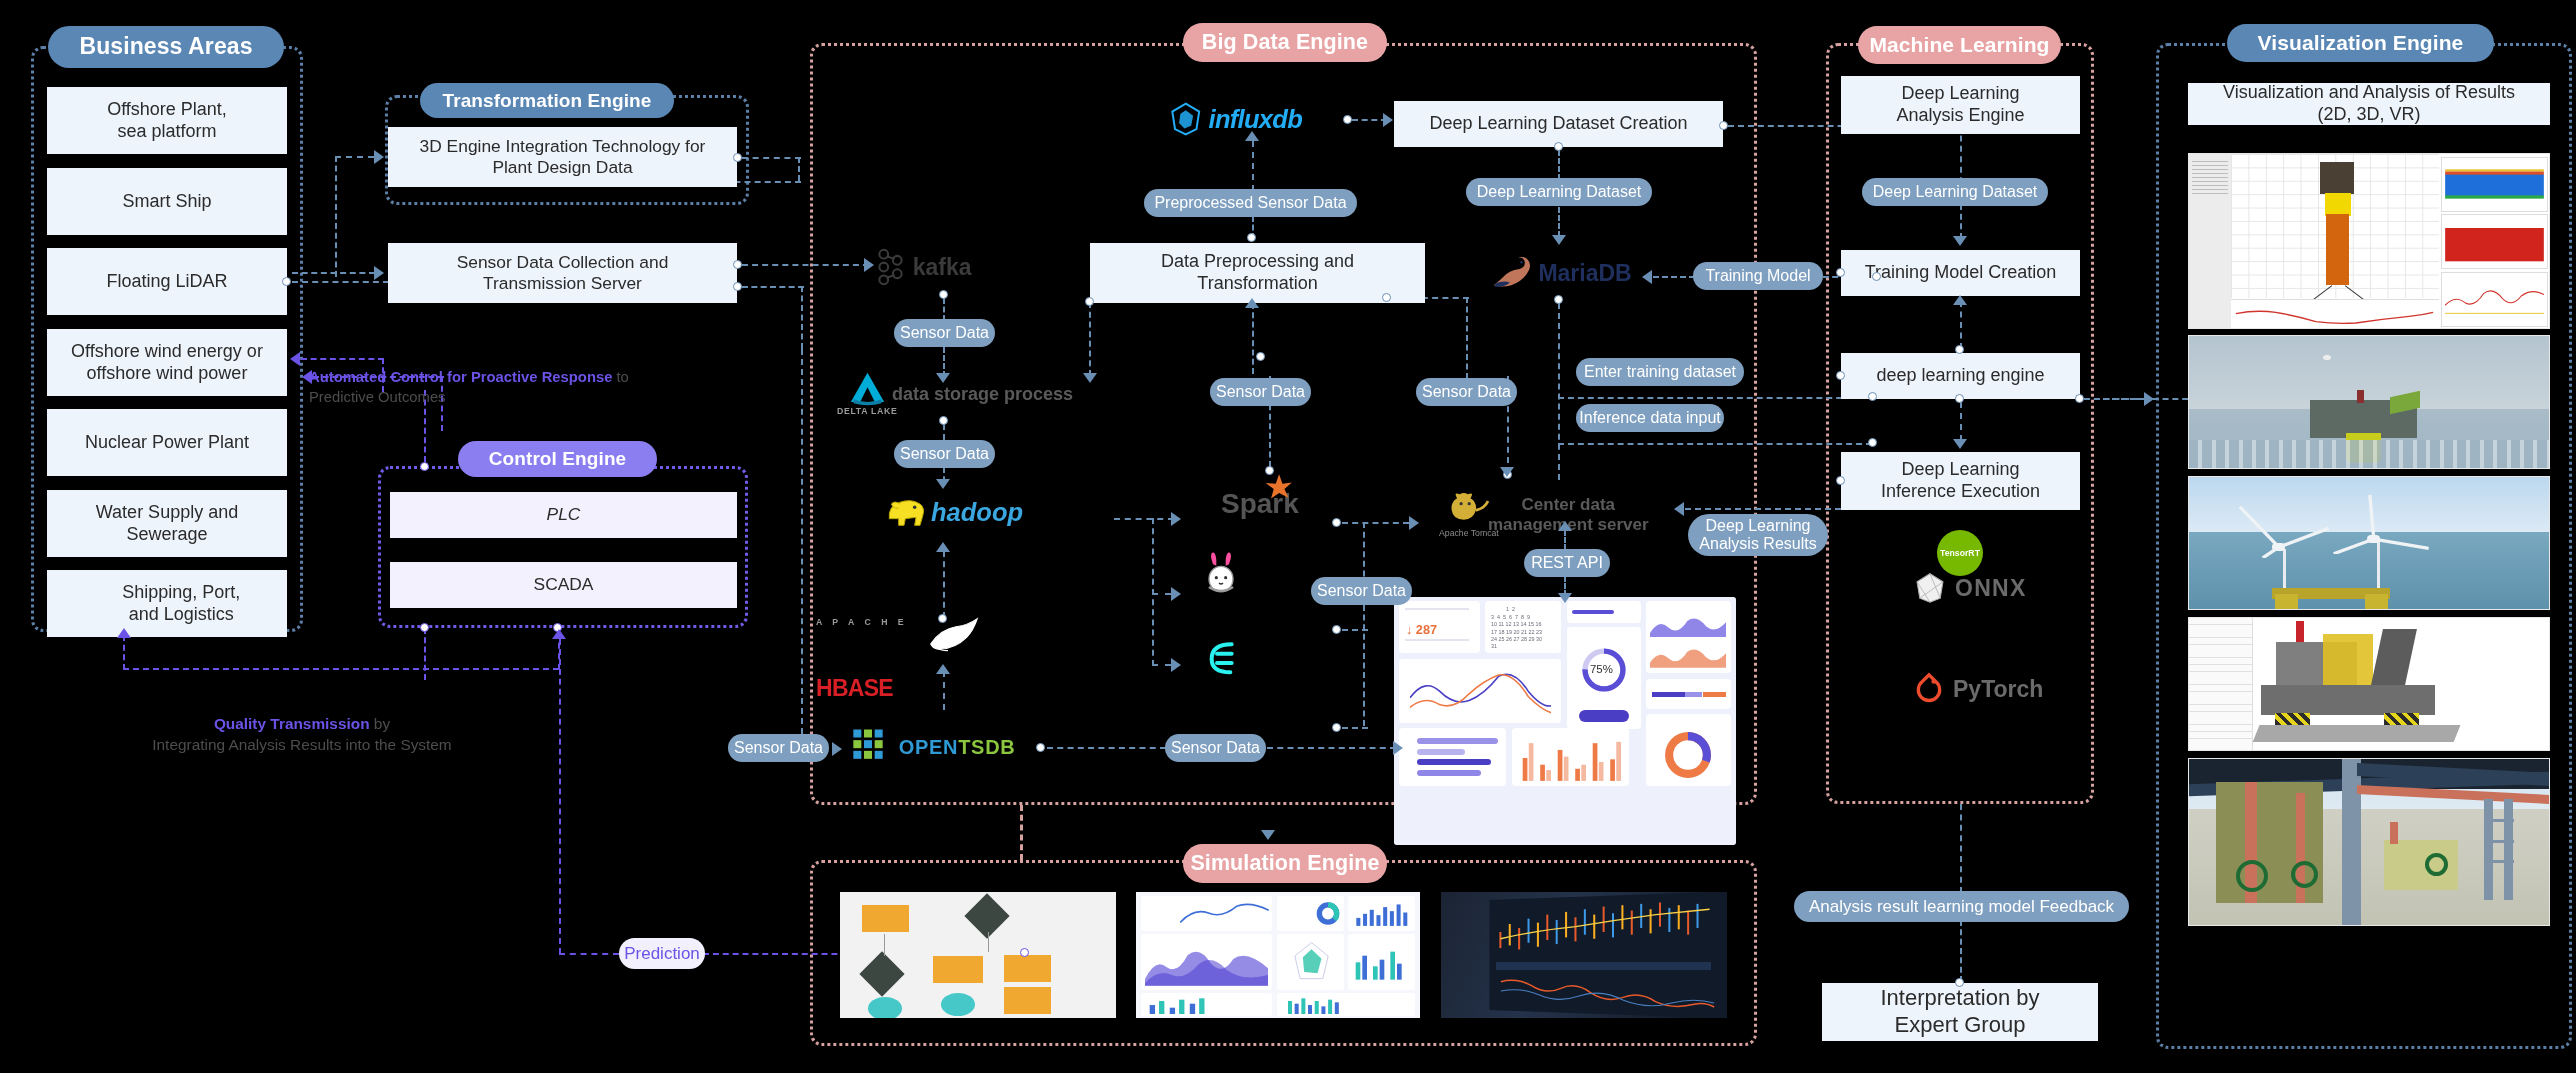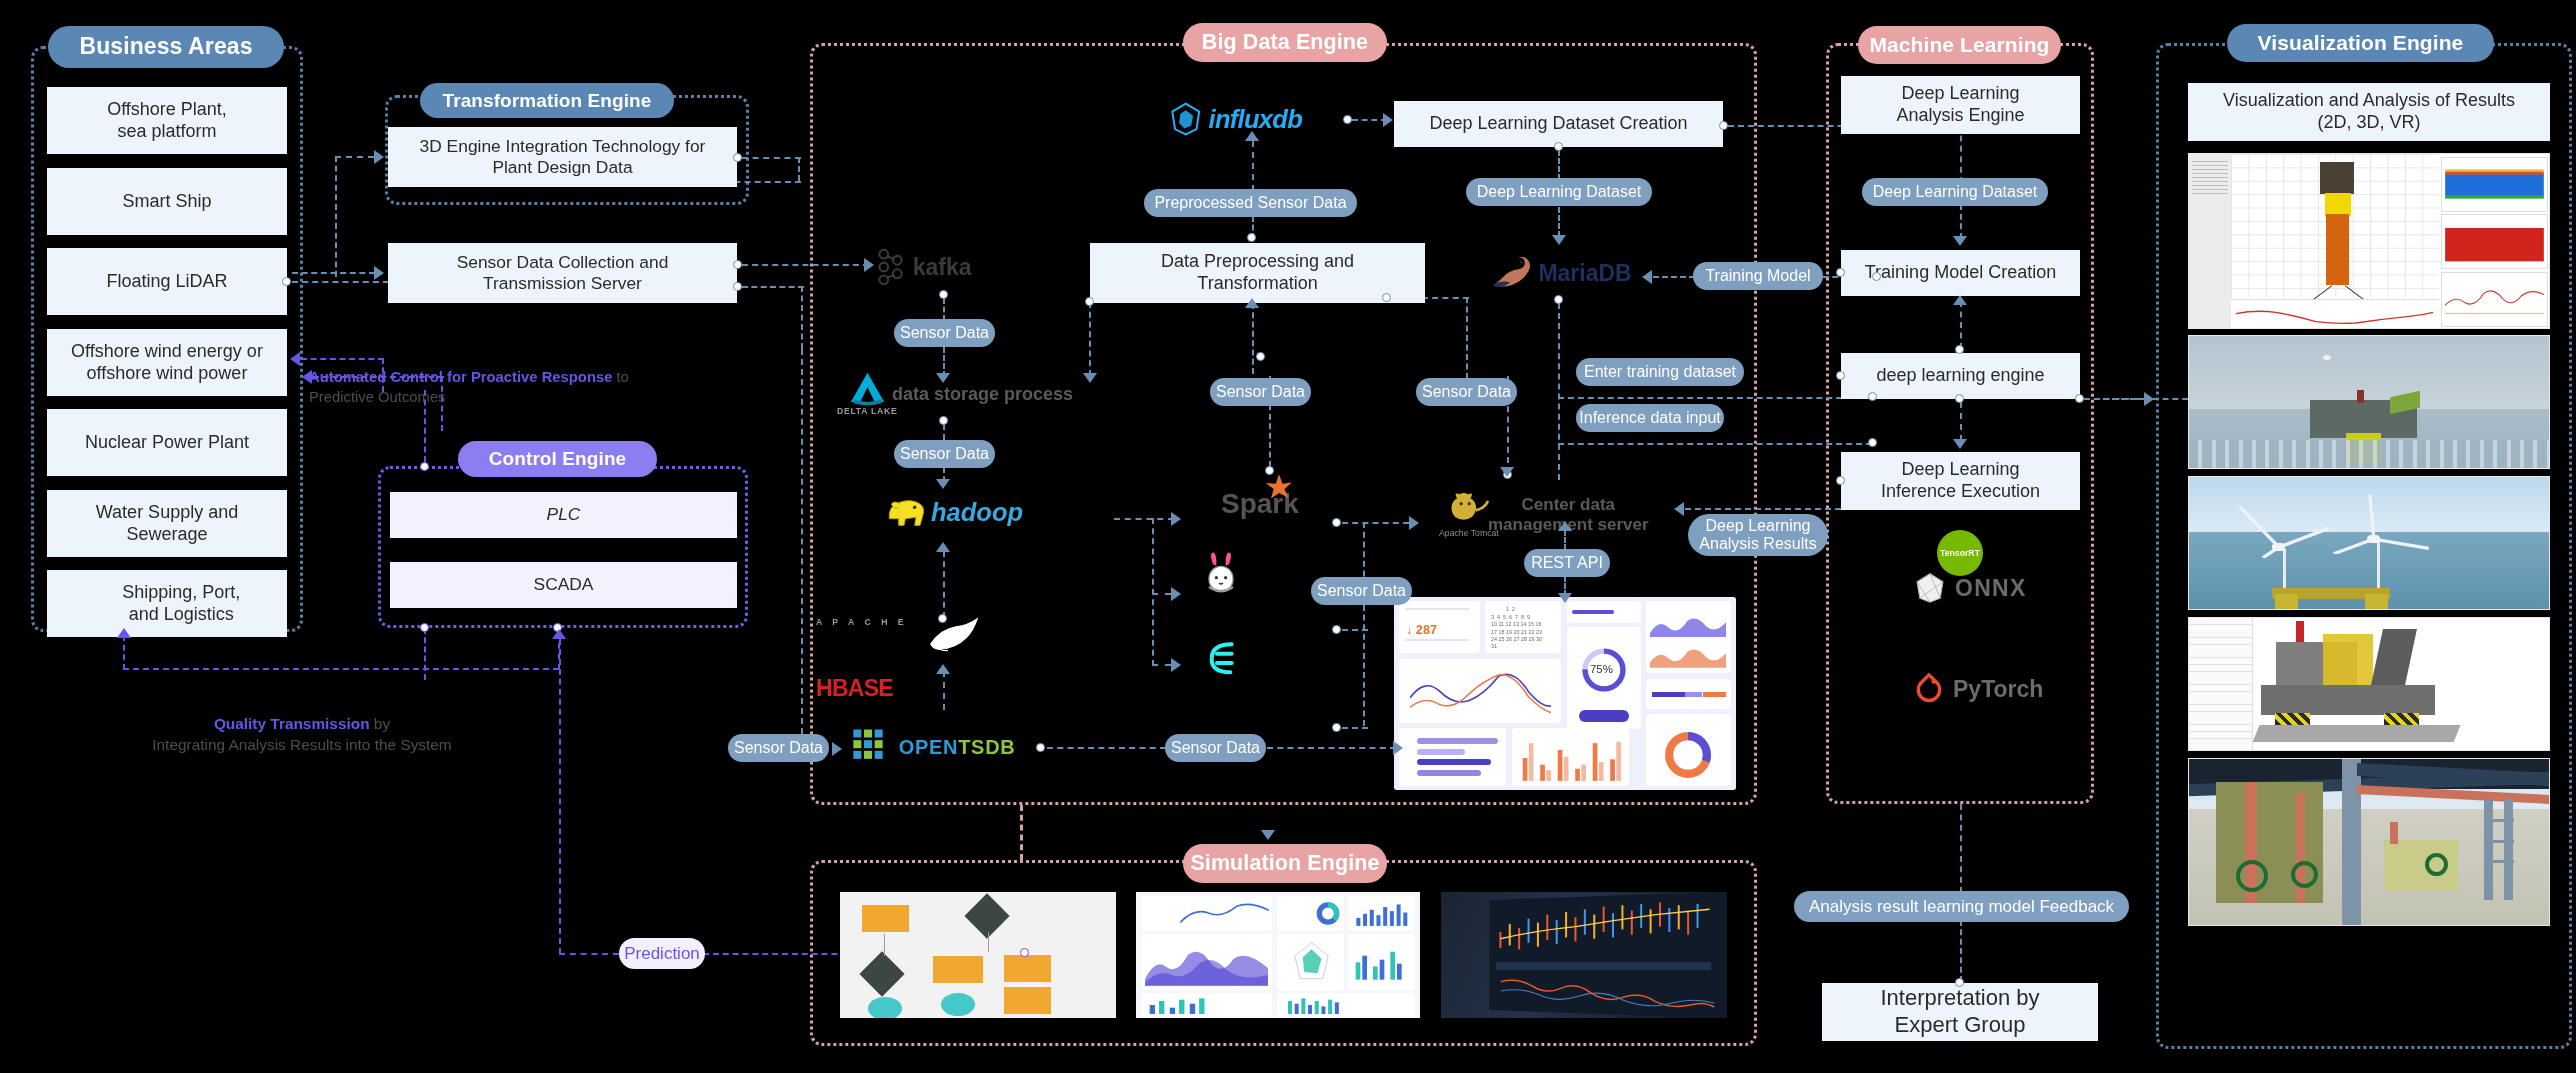--- a/index.html
+++ b/index.html
@@ -399,21 +399,21 @@
   <div class="dot" style="left:1503px; top:470px;"></div>
   <div class="ln v-blue" style="left:1507px; top:376px; height:97px;"></div>
   <div class="arrow ar-d" style="left:1500px; top:467px;"></div>
 
   <div class="chip" style="left:1524px; top:549px; width:86px; height:28px; font-size:16px;">REST API</div>
   <div class="ln v-blue" style="left:1564px; top:530px; height:20px;"></div>
   <div class="arrow ar-u" style="left:1558px; top:521px;"></div>
   <div class="ln v-blue" style="left:1564px; top:576px; height:20px;"></div>
   <div class="arrow ar-d" style="left:1558px; top:593px;"></div>
 
-  <div class="thumb" style="left:1394px; top:597px; width:342px; height:193px; background:#eef0fb; border:none; border-radius:2.7px;">
+  <div class="thumb" style="left:1394px; top:597px; width:342px; height:248px; background:#eef0fb; border:none; border-radius:2.7px;">
     <div style="position:absolute;left:5.4px;top:4px;width:81px;height:52px;background:#fff;border-radius:4px;"></div>
     <div style="position:absolute;left:12px;top:25.5px;color:#e8703a;font-size:12.7px;font-weight:bold;">↓ 287</div>
     <div style="position:absolute;left:10.7px;top:10.7px;width:64px;height:2.7px;background:#e4e4ee;"></div>
     <div style="position:absolute;left:10.7px;top:42px;width:64px;height:2px;background:#e4e4ee;"></div>
     <div style="position:absolute;left:91px;top:4px;width:76px;height:52px;background:#fff;border-radius:4px;"></div>
     <div style="position:absolute;left:97px;top:9.4px;width:66px;height:42px;color:#6a6a7a;font-size:5.4px;line-height:7.4px;">
       &nbsp;&nbsp;&nbsp;&nbsp;&nbsp;&nbsp;&nbsp;&nbsp;&nbsp;&nbsp;1&nbsp; 2<br>3&nbsp; 4&nbsp; 5&nbsp; 6&nbsp; 7&nbsp; 8&nbsp; 9<br>10 11 12 13 14 15 16<br>17 18 19 20 21 22 23<br>24 25 26 27 28 29 30<br>31
     </div>
     <div style="position:absolute;left:173px;top:4px;width:74px;height:21.5px;background:#fff;border-radius:4px;"></div>
     <div style="position:absolute;left:178px;top:13.4px;width:42px;height:4px;background:#5b4ed6;border-radius:2px;"></div>
@@ -571,21 +571,21 @@
   <div class="chip" style="left:1794px; top:891px; width:335px; height:31px; font-size:17px;">Analysis result learning model Feedback</div>
   <div class="ln v-blue" style="left:1960px; top:804px; height:89px;"></div>
   <div class="ln v-blue" style="left:1960px; top:920px; height:62px;"></div>
   <div class="dot" style="left:1955px; top:978px;"></div>
   <div class="box" style="left:1822px; top:983px; width:276px; height:58px; font-size:22px; white-space:pre-line;">Interpretation by
 Expert Group</div>
 
   <div class="group g-blue" style="left:2156px; top:43px; width:416px; height:1006px;"></div>
   <div class="pill-title pt-blue" style="left:2227px; top:24px; width:267px; height:38px; font-size:21px;">Visualization Engine</div>
 
-  <div class="box" style="left:2188px; top:83px; width:362px; height:58px; font-size:18px; white-space:pre-line;">Visualization and Analysis of Results
+  <div class="box" style="left:2188px; top:83px; width:362px; height:42px; font-size:18px; white-space:pre-line;">Visualization and Analysis of Results
 (2D, 3D, VR)</div>
 
   <div class="arrow ar-r" style="left:2144px; top:392px;"></div>
 
   <div class="vthumb" style="left:2188px; top:153px; width:362px; height:176px; background:#fff;">
     <div style="position:absolute;left:0;top:0;width:42px;height:100%;background:#ececec;"></div>
     <div style="position:absolute;left:2.7px;top:4px;width:36px;height:39px;background:repeating-linear-gradient(#ececec 0 3.4px,#bdbdbd 3.4px 4px);"></div>
     <div style="position:absolute;left:42px;top:0;width:208px;height:144px;background:#fff;
                 background-image:linear-gradient(#e6e6e6 0.7px,transparent 0.7px),linear-gradient(90deg,#e6e6e6 0.7px,transparent 0.7px);
                 background-size:17.4px 13.4px;"></div>

